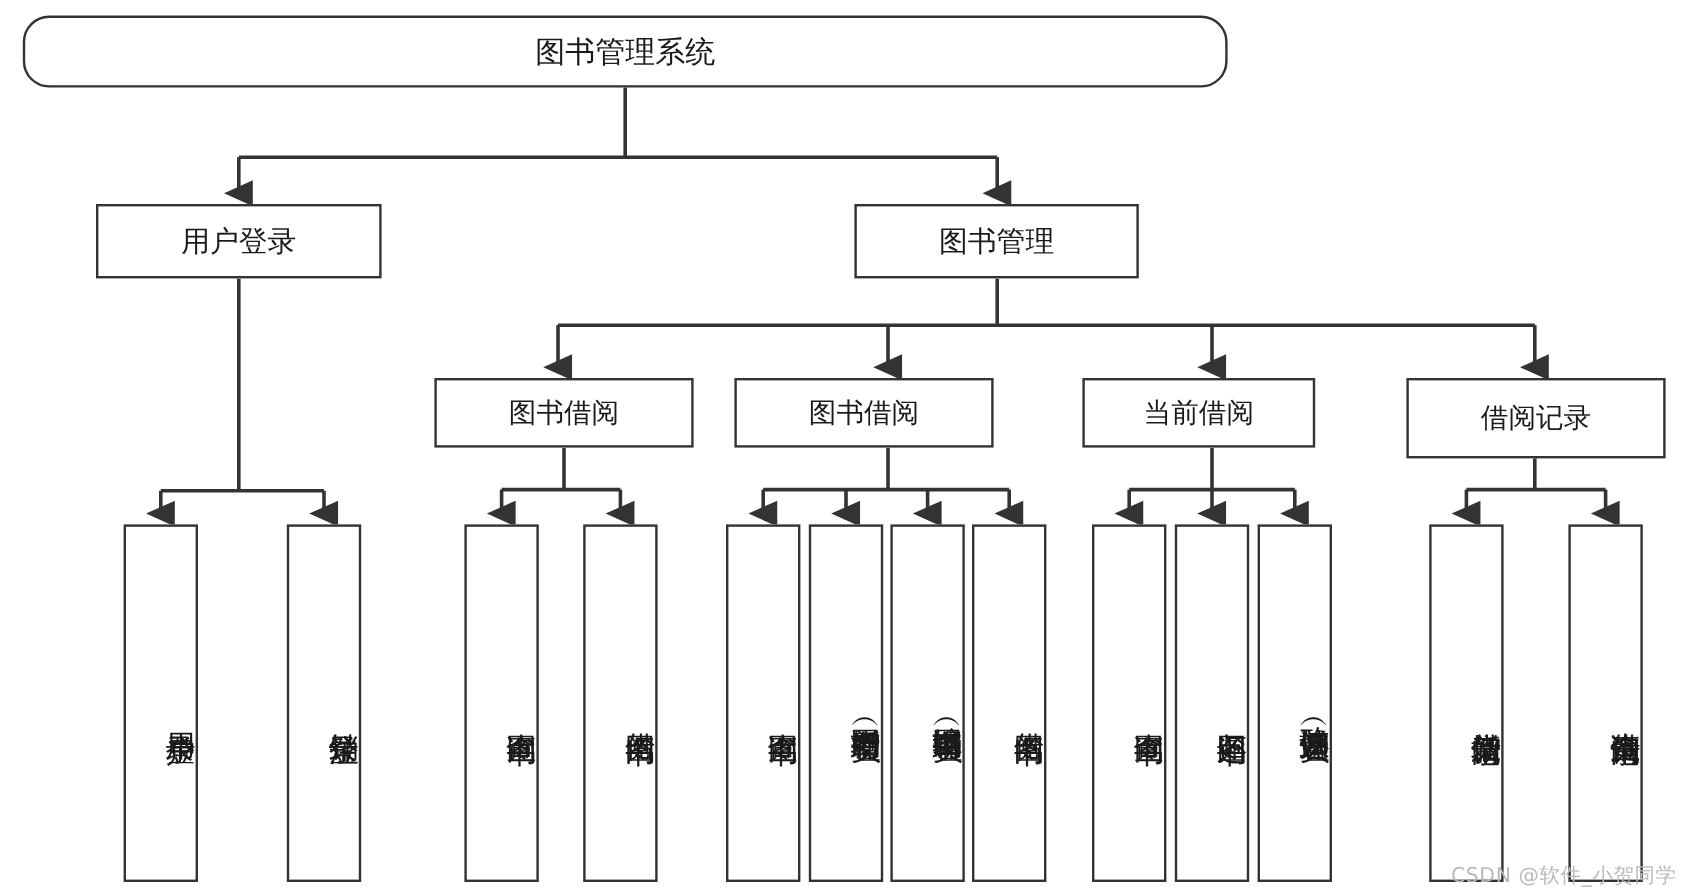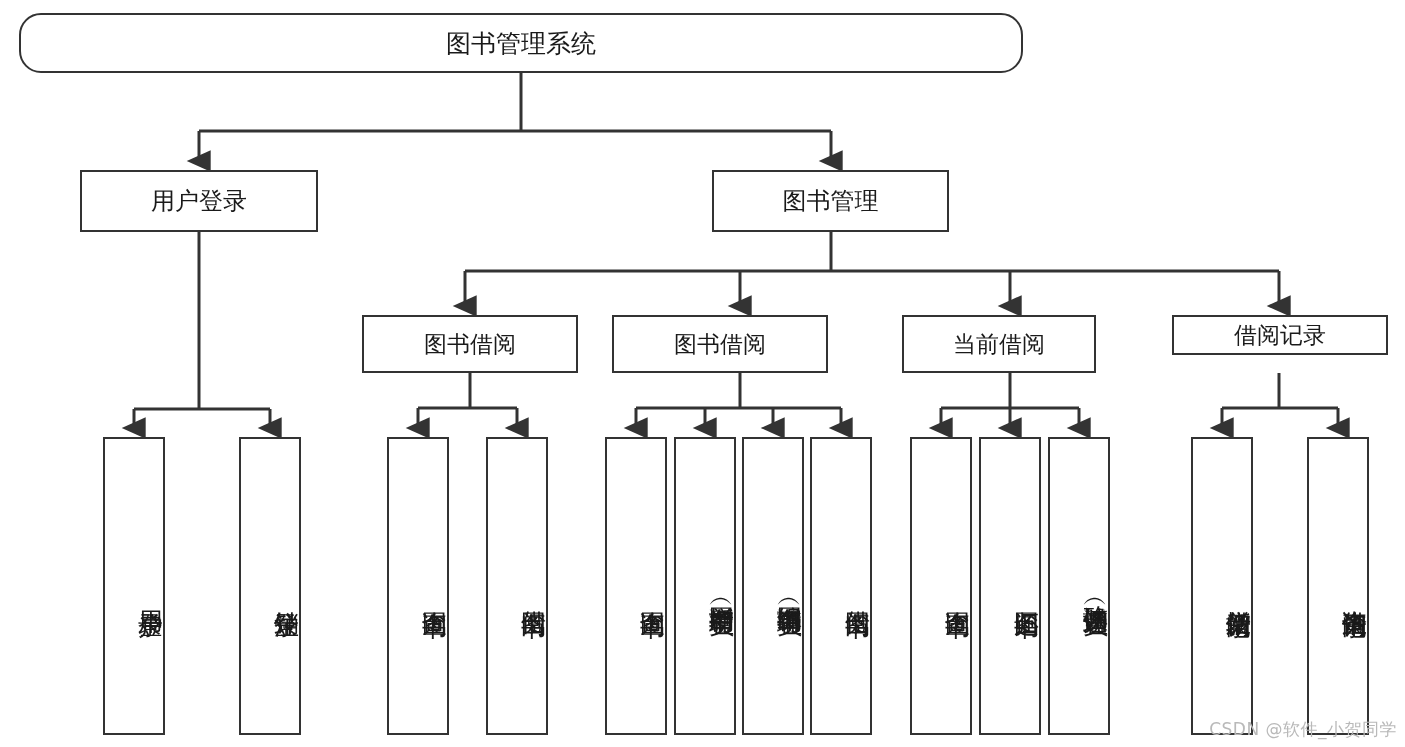--- a/index.html
+++ b/index.html
@@ -139,21 +139,21 @@
   </div>
 
   <div class="node lvl3" style="left:612px; top:315px; width:216px; height:58px;">
     <span>图书借阅</span>
   </div>
 
   <div class="node lvl3" style="left:902px; top:315px; width:194px; height:58px;">
     <span>当前借阅</span>
   </div>
 
-  <div class="node lvl3" style="left:1172px; top:315px; width:216px; height:40px;">
+  <div class="node lvl3" style="left:1172px; top:315px; width:216px; height:67px;">
     <span>借阅记录</span>
   </div>
 
   <div class="node leaf" style="left:103px; top:437px; width:62px; height:298px;">
     <span class="leaf-text">用户登录</span>
   </div>
 
   <div class="node leaf" style="left:239px; top:437px; width:62px; height:298px;">
     <span class="leaf-text">注销登录</span>
   </div>

